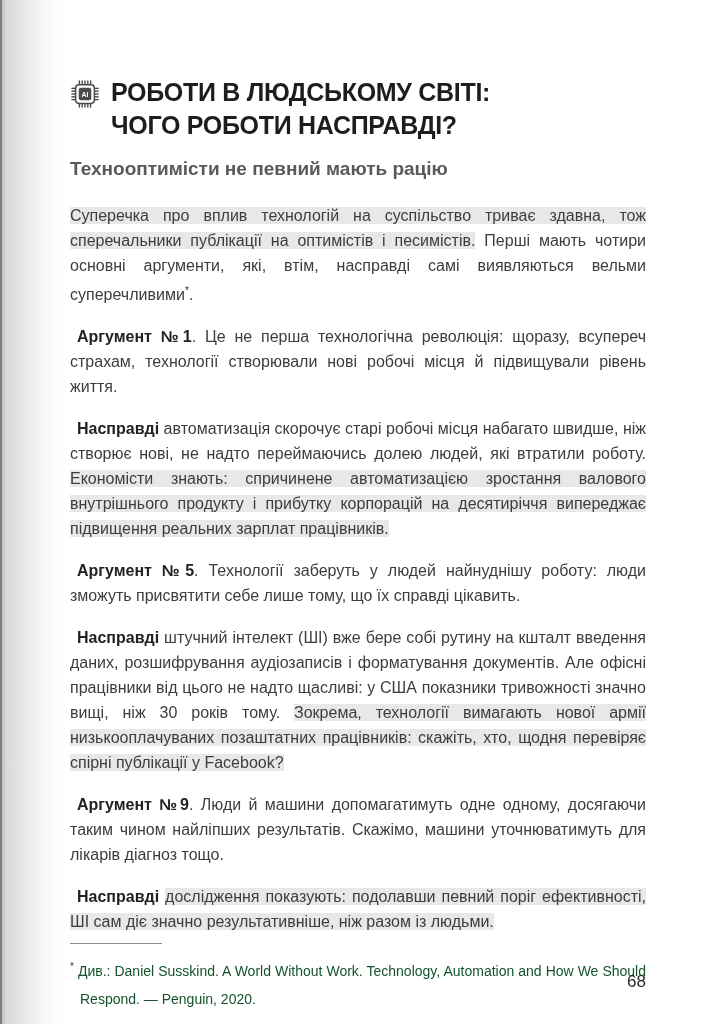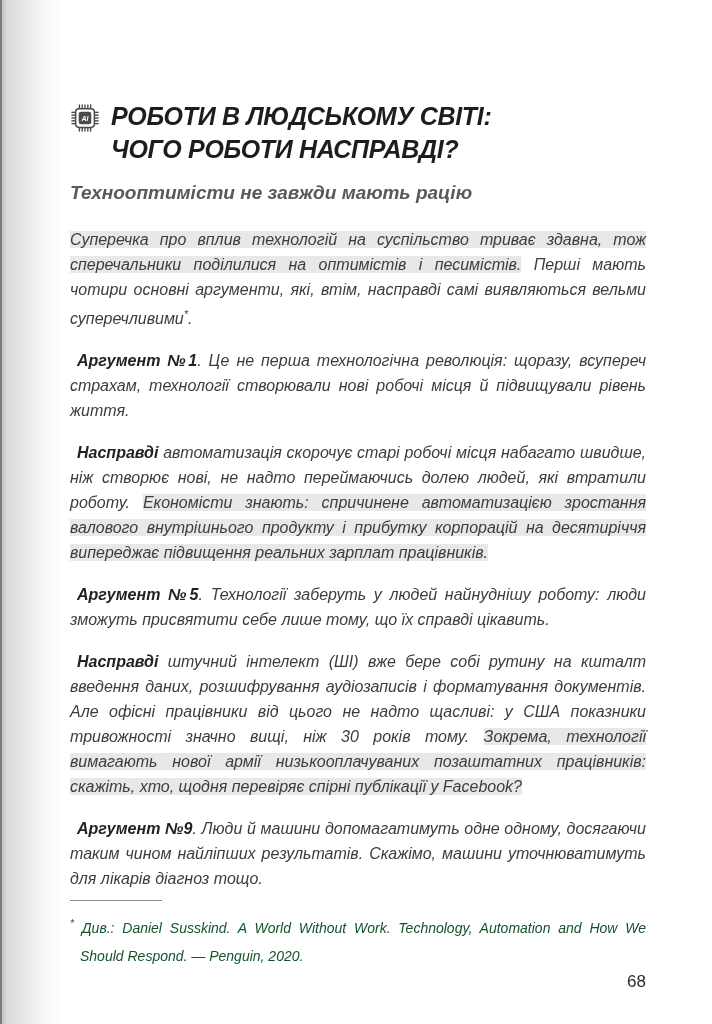--- a/index.html
+++ b/index.html
@@ -17,23 +17,22 @@
     position: absolute;
     left: 0; top: 0; bottom: 0;
     width: 62px;
     background: linear-gradient(to right, #c2c2c2 0%, #d9d9d9 8%, #e9e9e9 38%, #f8f8f8 72%, #ffffff 100%);
     border-left: 2px solid #7c7c7c;
   }
 
   .page-content {
     position: absolute;
     left: 70px;
-    top: 100px;
+    top: 76px;
     width: 576px;
-    font-style: italic;
   }
 
   
   .title-row { display: flex; align-items: flex-start; gap: 11px; }
   .chip-icon { flex: 0 0 auto; margin-top: 3px; }
   .title-lines {
     font-weight: bold;
     font-size: 25px;
     line-height: 33px;
     color: #1d1d1d;
@@ -123,29 +122,30 @@
         <rect x="9.3" y="9.3" width="13.4" height="13.4" rx="2.5" fill="#4a4a4a"></rect>
         <text x="16" y="19" text-anchor="middle" font-size="7.5" font-weight="bold" fill="#ffffff" font-family="Liberation Sans, sans-serif">AI</text>
       </svg>
     </span>
     <div class="title-lines">
       <div>РОБОТИ В ЛЮДСЬКОМУ СВІТІ:</div>
       <div>ЧОГО РОБОТИ НАСПРАВДІ?</div>
     </div>
   </div>
 
-  <div class="subtitle">Технооптимісти не завжди мають рацію</div>
+  <div class="subtitle">Технооптимісти не певний мають рацію</div>
 
   <div class="body-copy">
-      <p class="para"><span class="hl">Суперечка про вплив технологій на суспільство триває здавна, тож сперечальники поділилися на оптимістів і песимістів.</span><span> Перші мають чотири основні аргументи, які, втім, насправді самі виявляються вельми суперечливими</span><sup>*</sup><span>.</span></p>
+      <p class="para"><span class="hl">Суперечка про вплив технологій на суспільство триває здавна, тож сперечальники публікації на оптимістів і песимістів.</span><span> Перші мають чотири основні аргументи, які, втім, насправді самі виявляються вельми суперечливими</span><sup>*</sup><span>.</span></p>
       <p class="para"><span class="b">Аргумент №1</span><span>. Це не перша технологічна революція: щоразу, всупереч страхам, технології створювали нові робочі місця й підвищували рівень життя.</span></p>
       <p class="para"><span class="b">Насправді</span><span> автоматизація скорочує старі робочі місця набагато швидше, ніж створює нові, не надто переймаючись долею людей, які втратили роботу. </span><span class="hl">Економісти знають: спричинене автоматизацією зростання валового внутрішнього продукту і прибутку корпорацій на десятиріччя випереджає підвищення реальних зарплат працівників.</span></p>
       <p class="para"><span class="b">Аргумент №5</span><span>. Технології заберуть у людей найнуднішу роботу: люди зможуть присвятити себе лише тому, що їх справді цікавить.</span></p>
       <p class="para"><span class="b">Насправді</span><span> штучний інтелект (ШІ) вже бере собі рутину на кшталт введення даних, розшифрування аудіозаписів і форматування документів. Але офісні працівники від цього не надто щасливі: у США показники тривожності значно вищі, ніж 30 років тому. </span><span class="hl">Зокрема, технології вимагають нової армії низькооплачуваних позаштатних працівників: скажіть, хто, щодня перевіряє спірні публікації у Facebook?</span></p>
       <p class="para"><span class="b">Аргумент №9</span><span>. Люди й машини допомагатимуть одне одному, досягаючи таким чином найліпших результатів. Скажімо, машини уточнюватимуть для лікарів діагноз тощо.</span></p>
+      <p class="para"><span class="b">Насправді</span><span> </span><span class="hl">дослідження показують: подолавши певний поріг ефективності, ШІ сам діє значно результативніше, ніж разом із людьми.</span></p>
     </div>
 
   <div class="footnote">
     <div class="footnote-rule"></div>
     <div class="footnote-text">
       <sup>*</sup>
       <span>Див.: Daniel Susskind. A World Without Work. Technology, Automation and How We Should Respond. — Penguin, 2020.</span>
     </div>
   </div>
 

